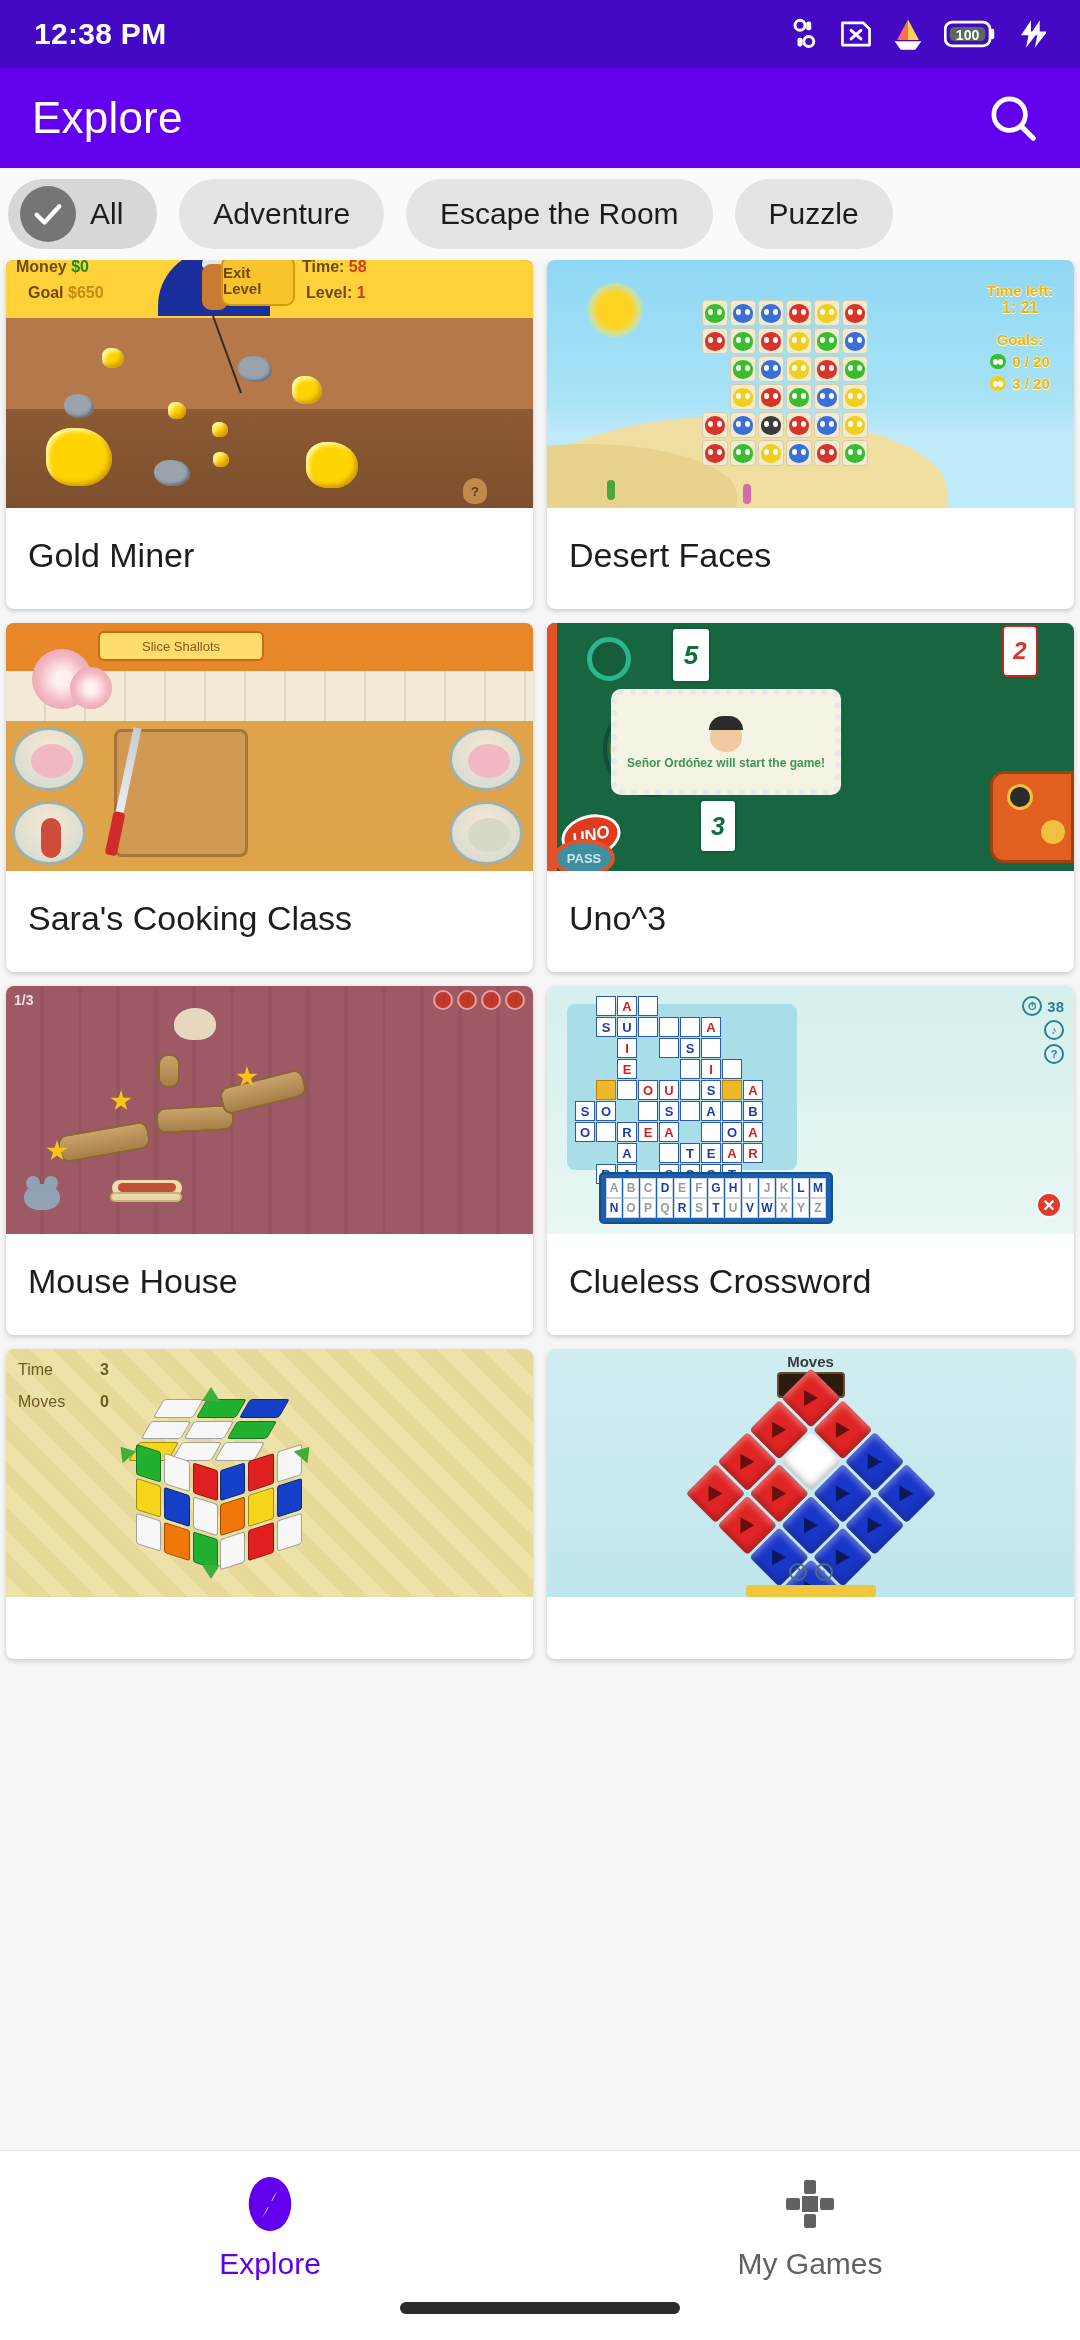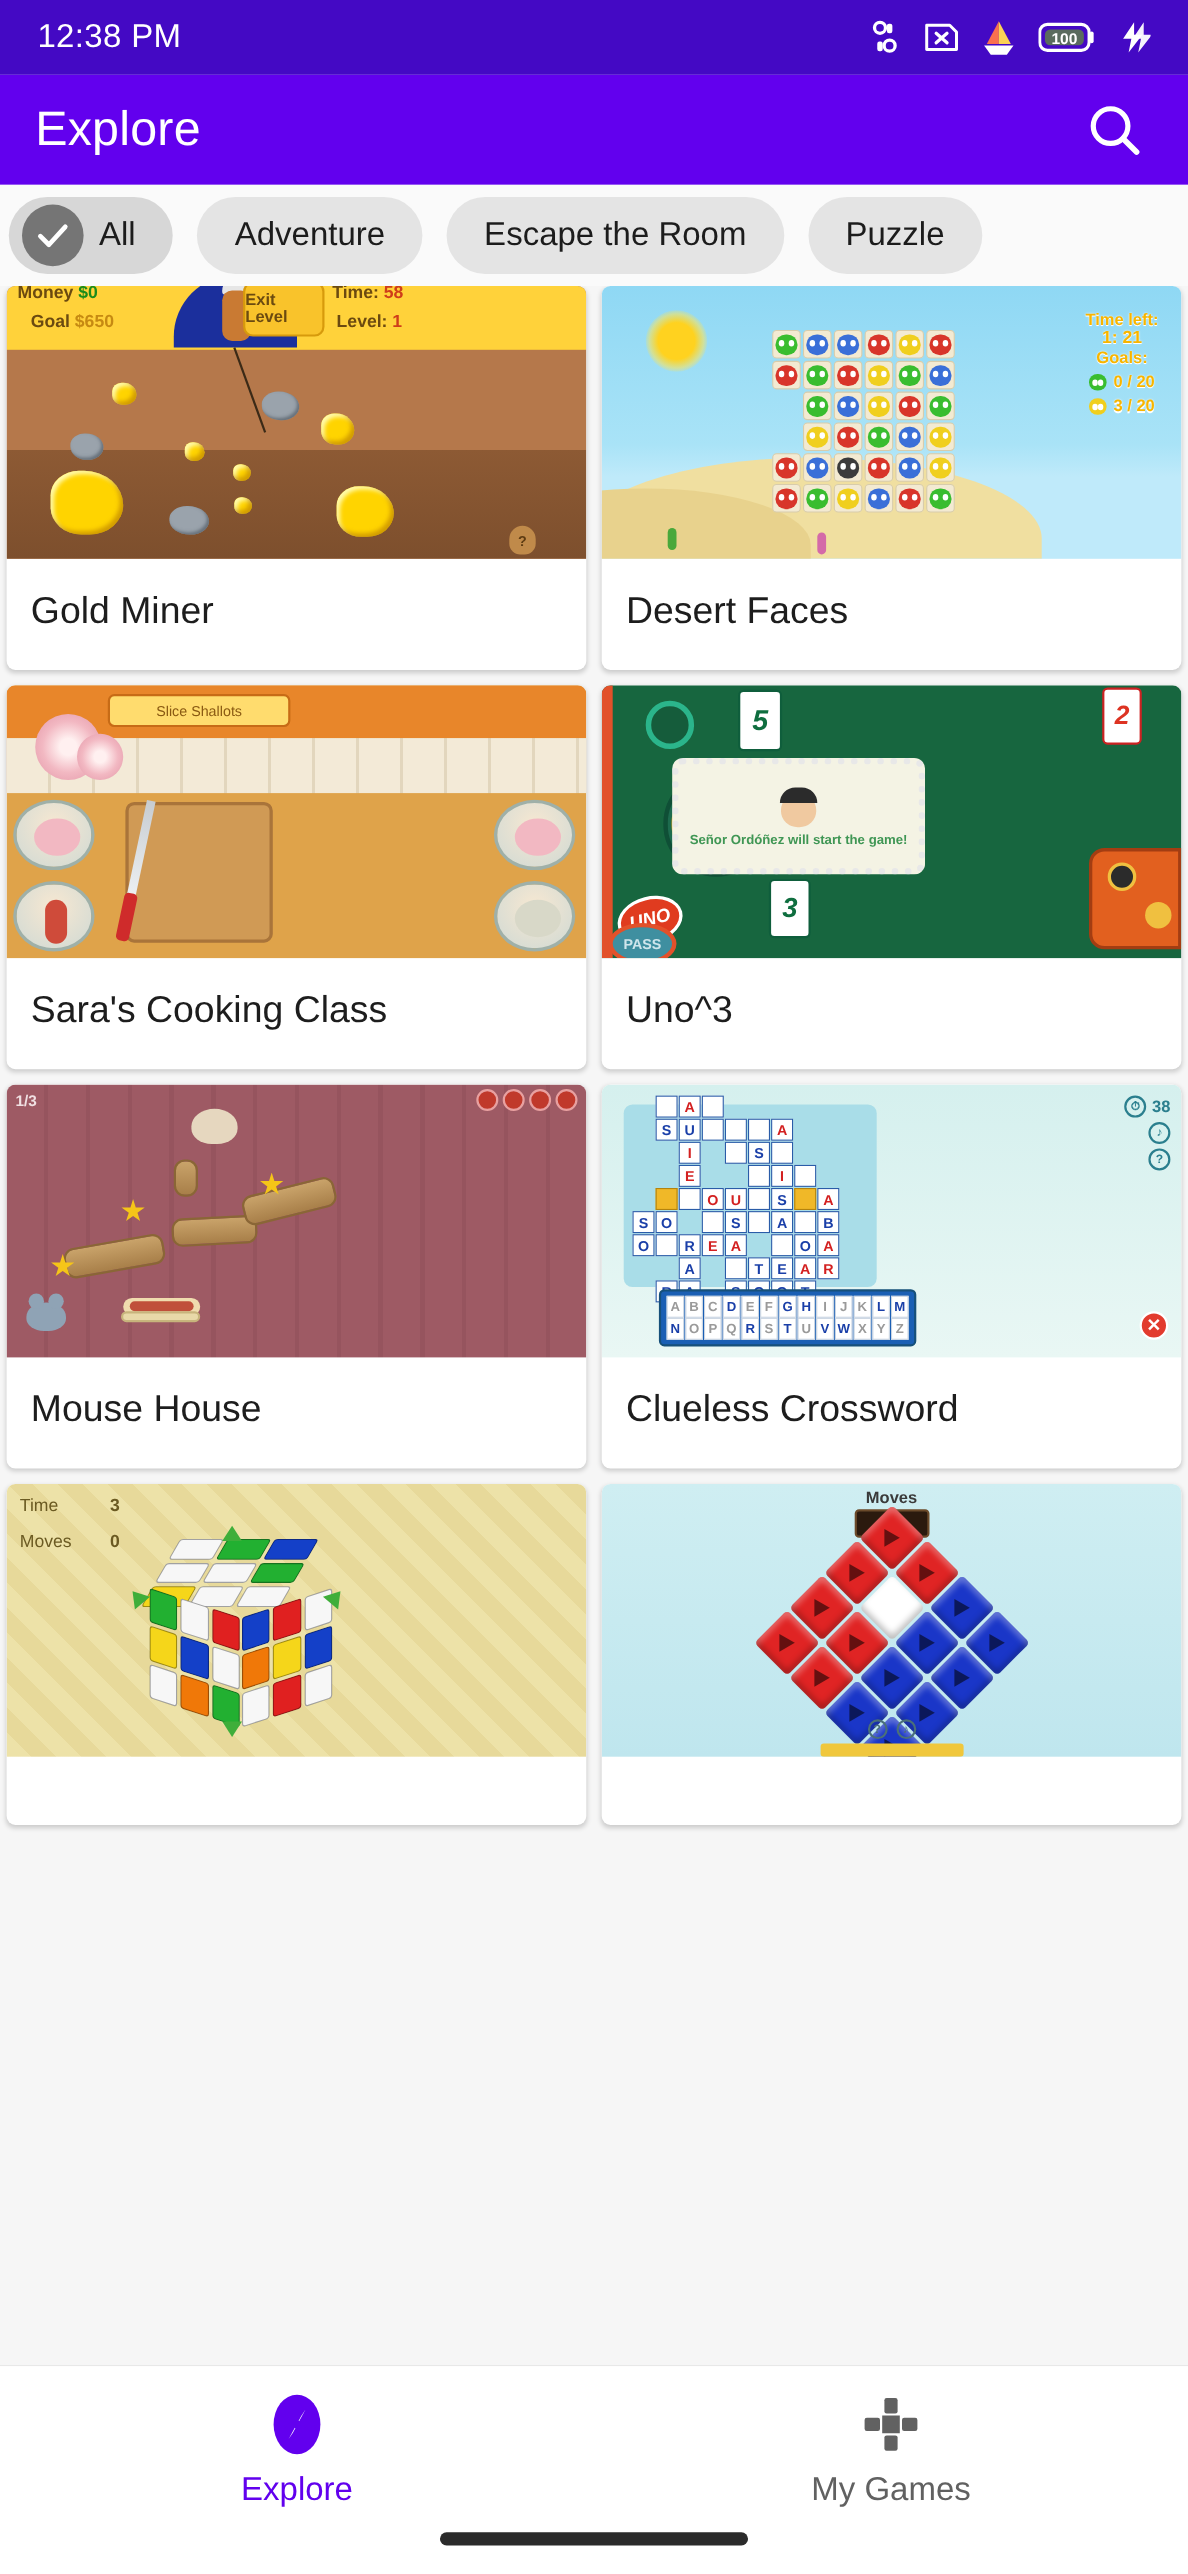--- a/index.html
+++ b/index.html
@@ -10,21 +10,21 @@
     overflow: hidden;
   }
   .phone { position: relative; width: 1080px; height: 2340px; background:#f6f6f6; }
 
   
   .status-bar {
     height: 68px; background: #4409c4;
     display: flex; align-items: center;
     padding: 0 34px; color: #fff;
   }
-  .status-time { font-size: 30px; font-weight: 400; letter-spacing:.3px; }
+  .status-time { font-size: 30px; font-weight: 700; letter-spacing:.3px; }
   .status-icons { margin-left: auto; display:flex; align-items:center; gap: 20px; }
   .si { display:flex; align-items:center; justify-content:center; }
 
   
   .app-bar {
     height: 100px; background: #6200ee;
     display:flex; align-items:center; padding: 0 32px;
   }
   .app-title { color:#fff; font-size: 44px; font-weight:400; letter-spacing:.2px; }
   .search-btn { margin-left:auto; width:70px; height:70px; display:flex; align-items:center; justify-content:center; }
@@ -532,21 +532,21 @@
             <div class="df-tile">
               <i class="df-face fr"></i>
             </div>
             <div class="df-tile">
               <i class="df-face fg"></i>
             </div>
         </div>
         <div class="df-hud">
           <div>Time left:</div>
           <div class="v">1: 21</div>
-          <div style="">Goals:</div>
+          <div style="margin-top:14px">Goals:</div>
           <div class="df-goal">
               <i class="df-face fg"></i>
               <span>0 / 20</span>
             </div>
           <div class="df-goal">
               <i class="df-face fy"></i>
               <span>3 / 20</span>
             </div>
         </div>
       </div>

